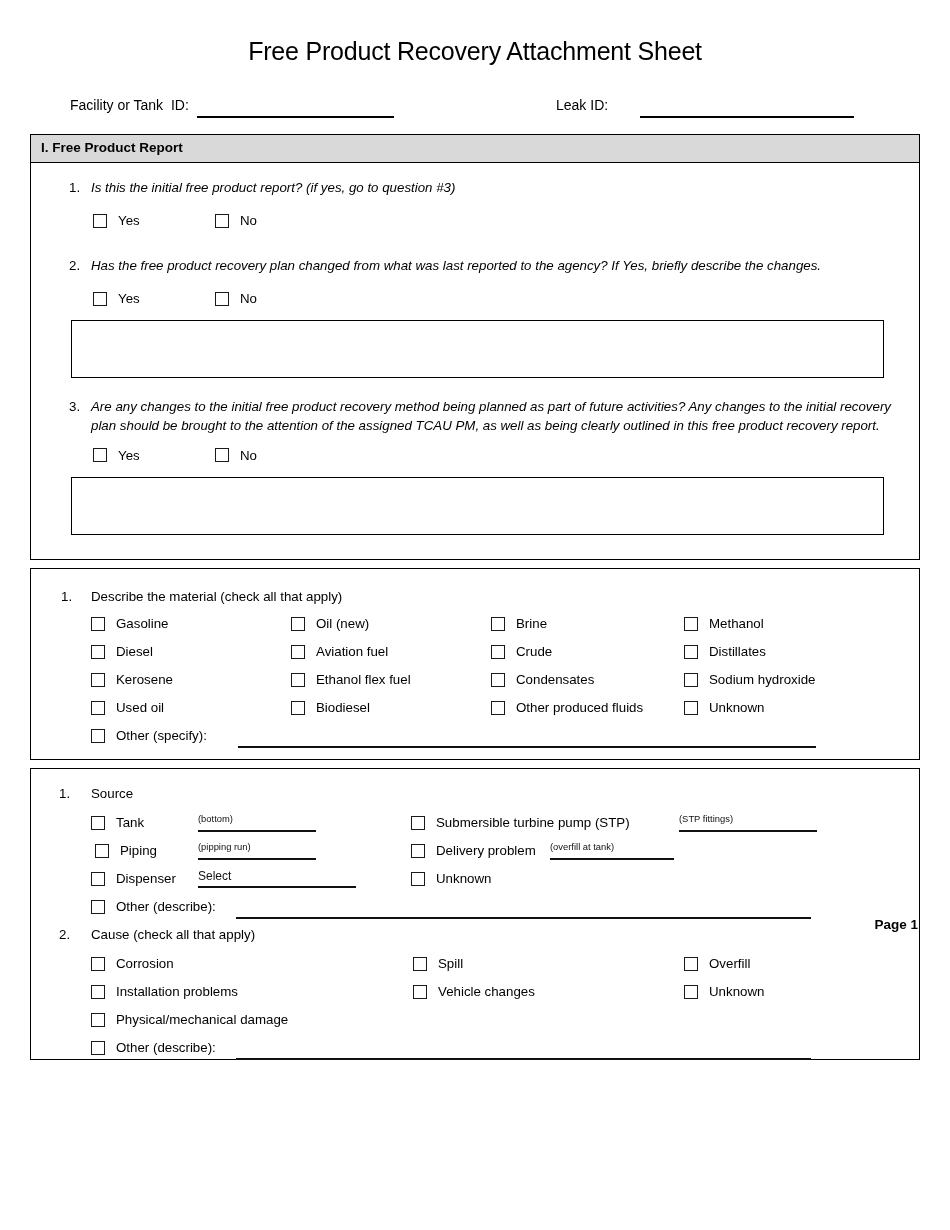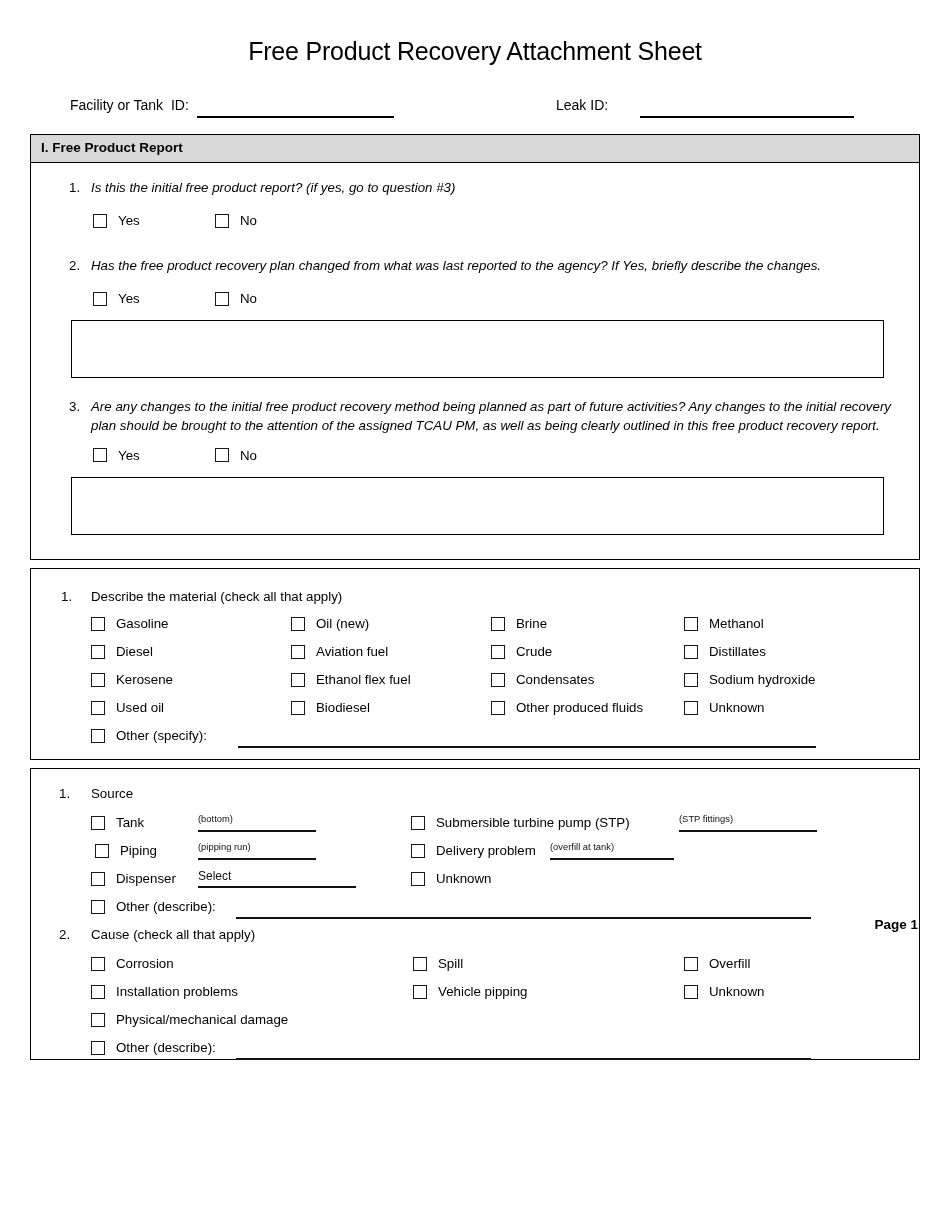--- a/index.html
+++ b/index.html
@@ -369,21 +369,21 @@
             <span class="cbox"></span>
             <span>Physical/mechanical damage</span>
           </span>
 
         <span class="grid-item" style="left:382px; top:14px;">
             <span class="cbox"></span>
             <span>Spill</span>
           </span>
         <span class="grid-item" style="left:382px; top:42px;">
             <span class="cbox"></span>
-            <span>Vehicle pipping</span>
+            <span>Vehicle changes</span>
           </span>
 
         <span class="grid-item" style="left:653px; top:14px;">
             <span class="cbox"></span>
             <span>Overfill</span>
           </span>
         <span class="grid-item" style="left:653px; top:42px;">
             <span class="cbox"></span>
             <span>Unknown</span>
           </span>

